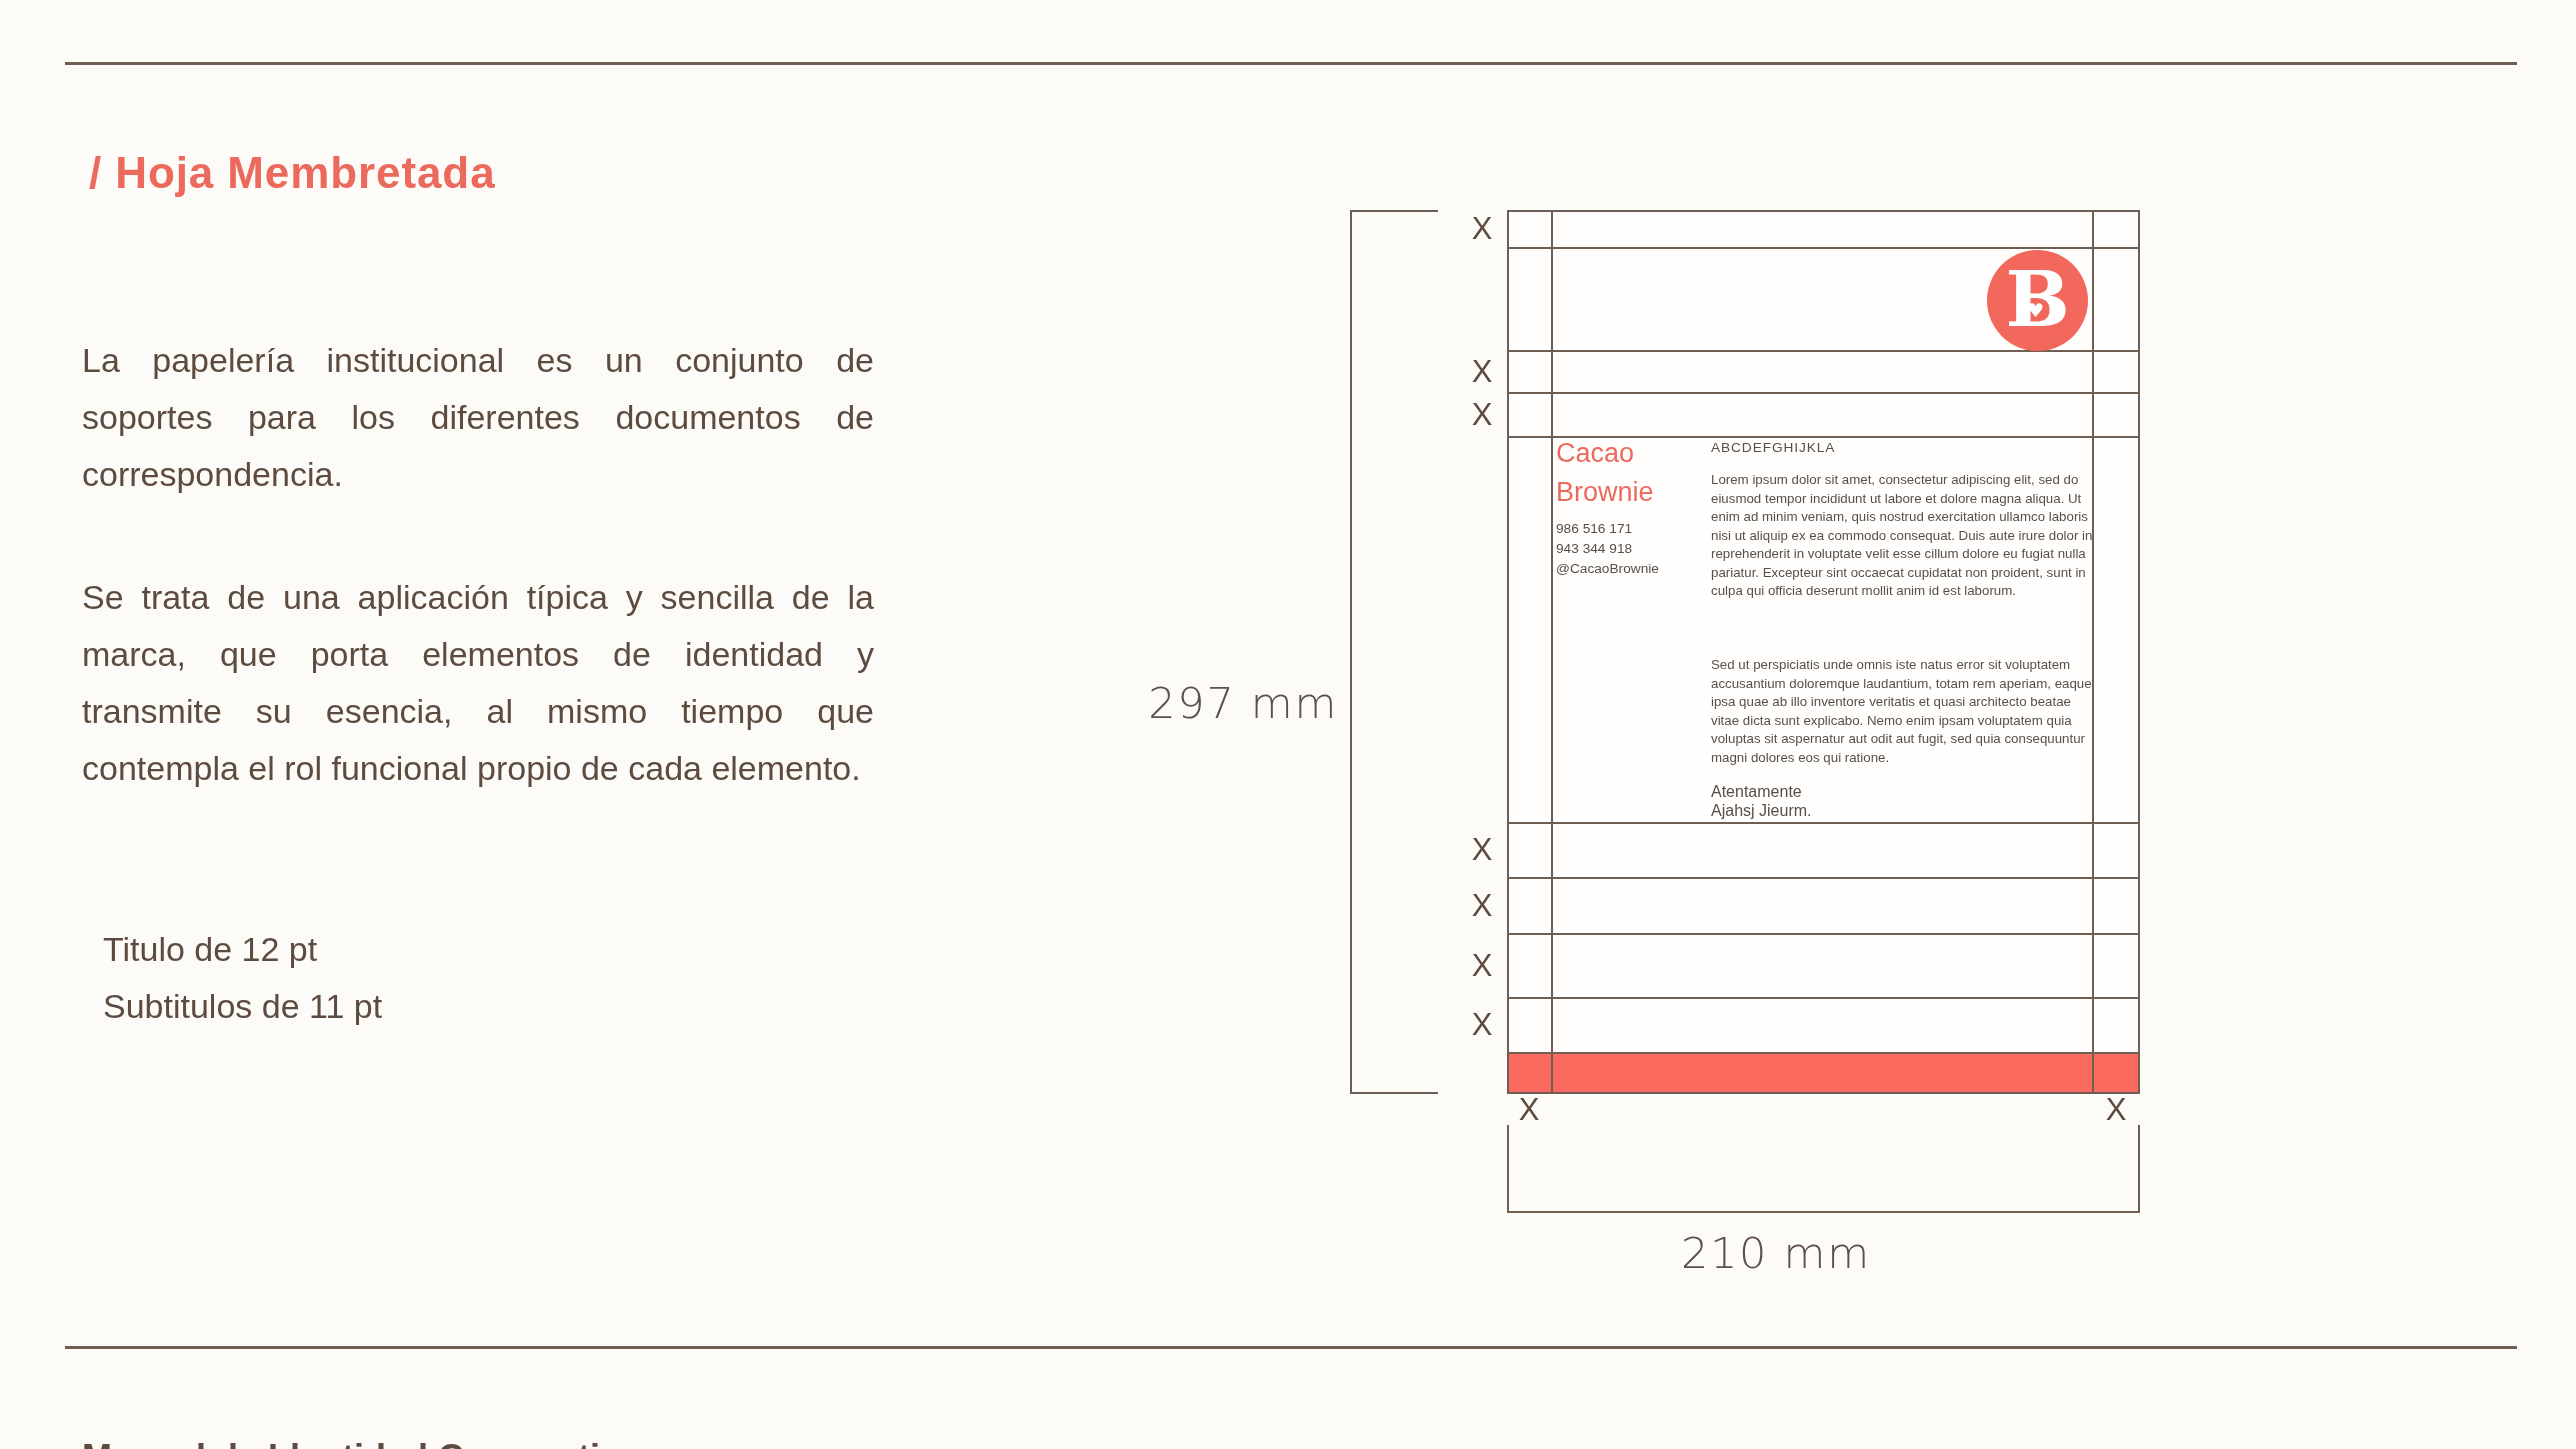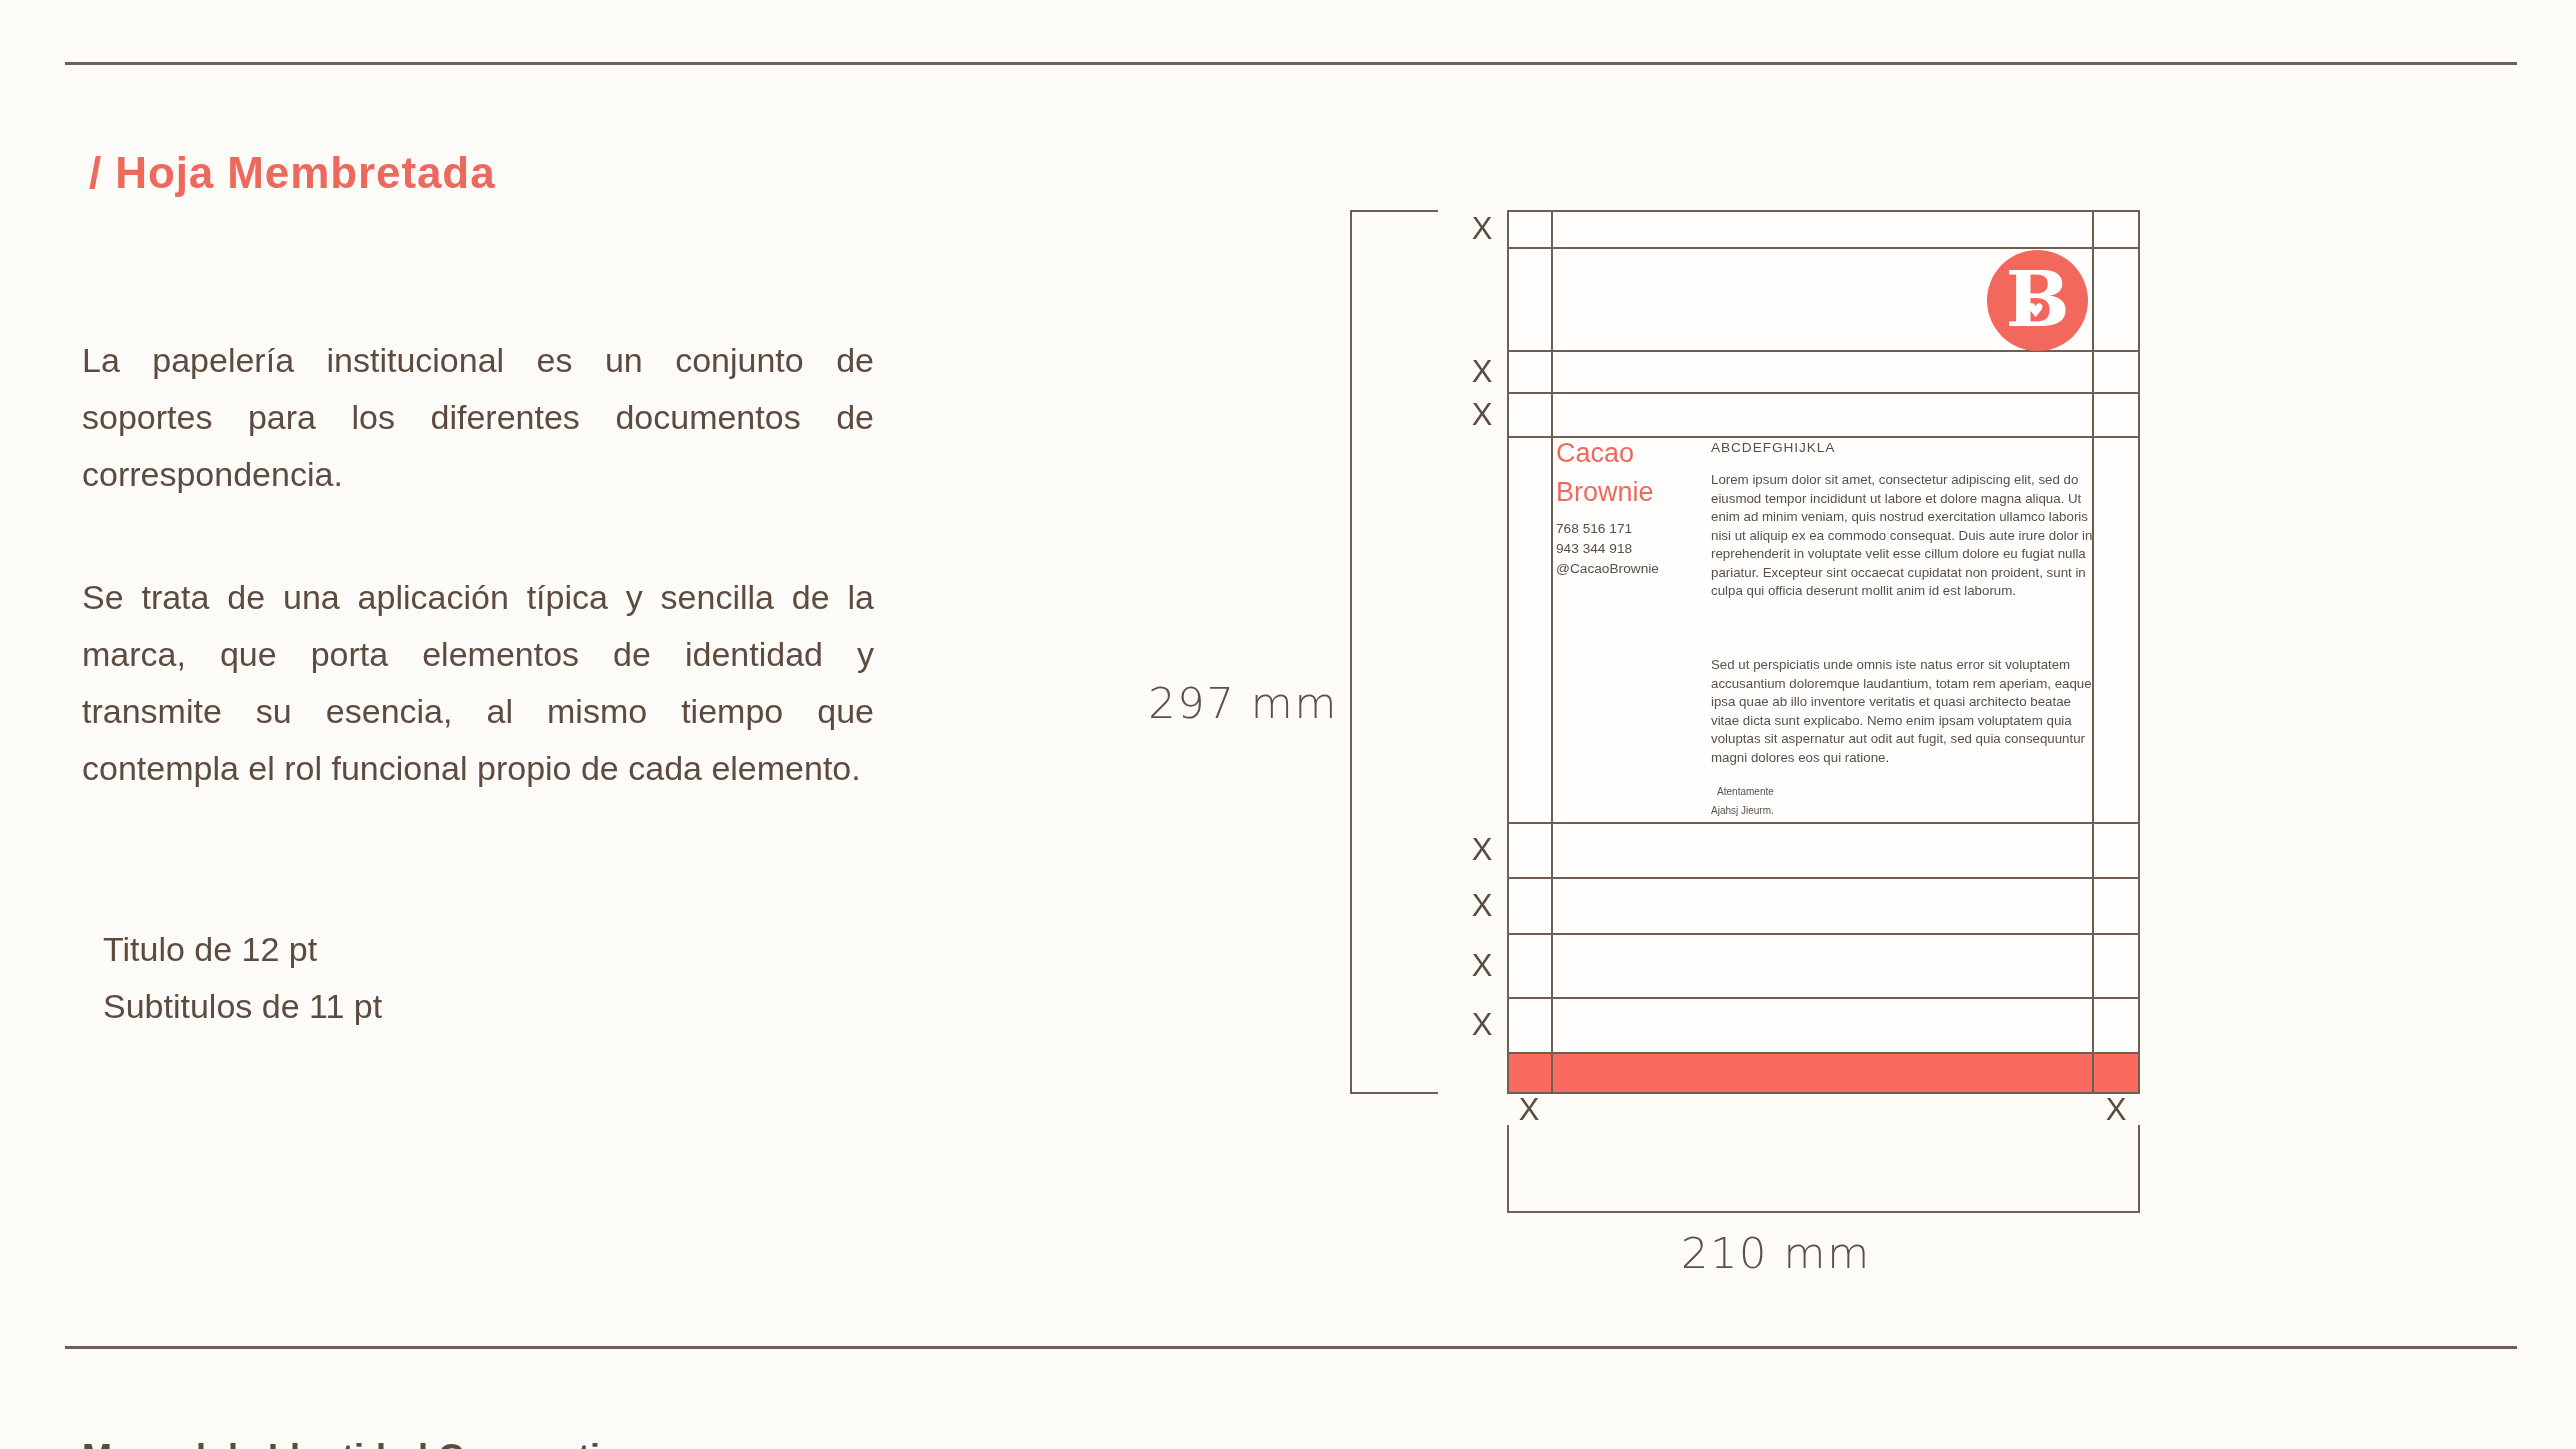--- a/index.html
+++ b/index.html
@@ -113,22 +113,22 @@
   }
   .letter-para{
     position:absolute;left:202px;width:383px;
     font-size:13.3px;line-height:18.5px;
     color:var(--gray);z-index:4;
   }
   .lp1{top:259px;}
   .lp2{top:444px;}
   .closing{
     position:absolute;left:202px;top:570px;
-    font-size:10px;line-height:19px;
-    color:var(--gray);z-index:4;text-align:right;
+    font-size:16px;line-height:19px;
+    color:var(--gray);z-index:4;
   }
 
   .xmark{
     width:38px;text-align:center;
     font-size:31px;line-height:38px;
     color:var(--brown);
   }
   .bracket-210{
     left:1507px;top:1125px;width:633px;height:88px;
     border-left:2.6px solid var(--line);
@@ -177,21 +177,21 @@
     <span class="logo-b">B</span>
     <span class="logo-heart">♥</span>
   </div>
 
   <div class="brand">
     <div>Cacao</div>
     <div>Brownie</div>
   </div>
 
   <div class="contact">
-    <div>768 516 171</div>
+    <div>986 516 171</div>
     <div>943 344 918</div>
     <div>@CacaoBrownie</div>
   </div>
 
   <div class="recipient">ABCDEFGHIJKLA</div>
 
   <div class="letter-para lp1">Lorem ipsum dolor sit amet, consectetur adipiscing elit, sed do eiusmod tempor incididunt ut labore et dolore magna aliqua. Ut enim ad minim veniam, quis nostrud exercitation ullamco laboris nisi ut aliquip ex ea commodo consequat. Duis aute irure dolor in reprehenderit in voluptate velit esse cillum dolore eu fugiat nulla pariatur. Excepteur sint occaecat cupidatat non proident, sunt in culpa qui officia deserunt mollit anim id est laborum.</div>
   <div class="letter-para lp2">Sed ut perspiciatis unde omnis iste natus error sit voluptatem accusantium doloremque laudantium, totam rem aperiam, eaque ipsa quae ab illo inventore veritatis et quasi architecto beatae vitae dicta sunt explicabo. Nemo enim ipsam voluptatem quia voluptas sit aspernatur aut odit aut fugit, sed quia consequuntur magni dolores eos qui ratione.</div>
 
   <div class="closing">

